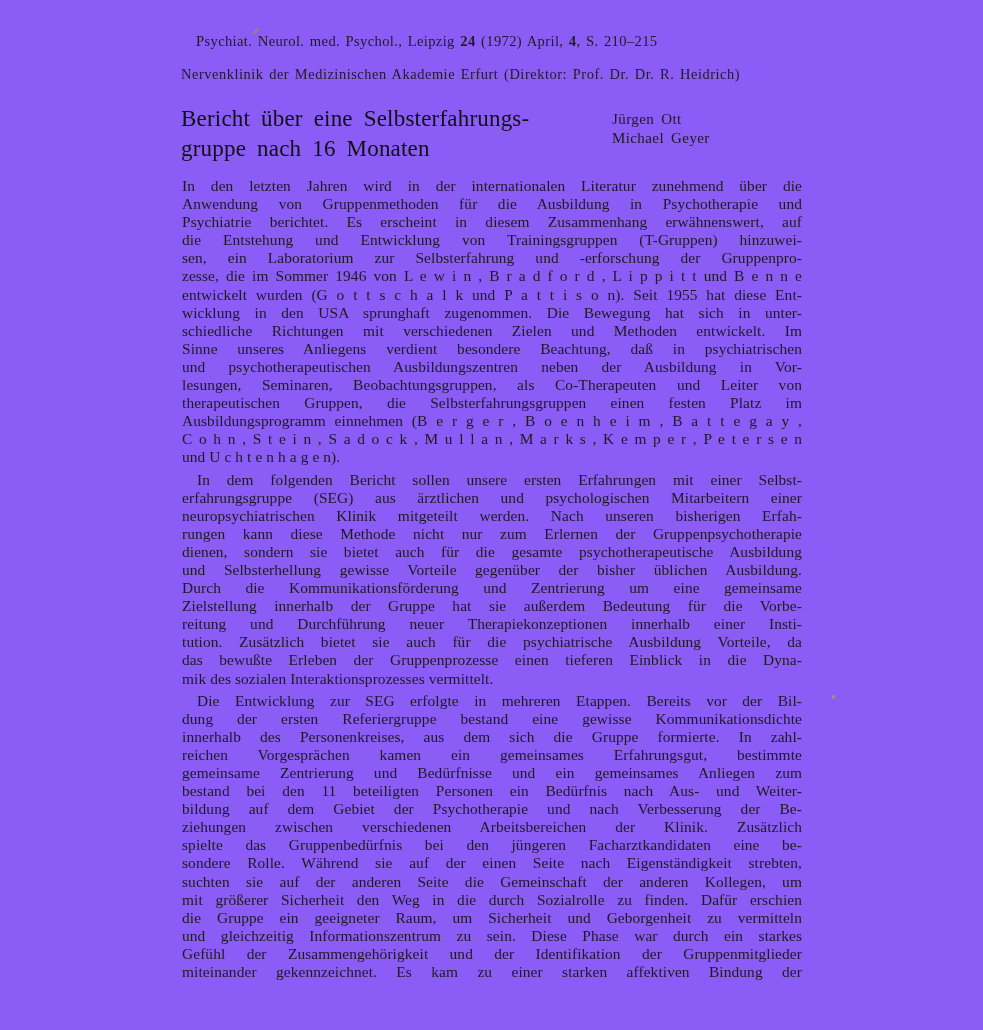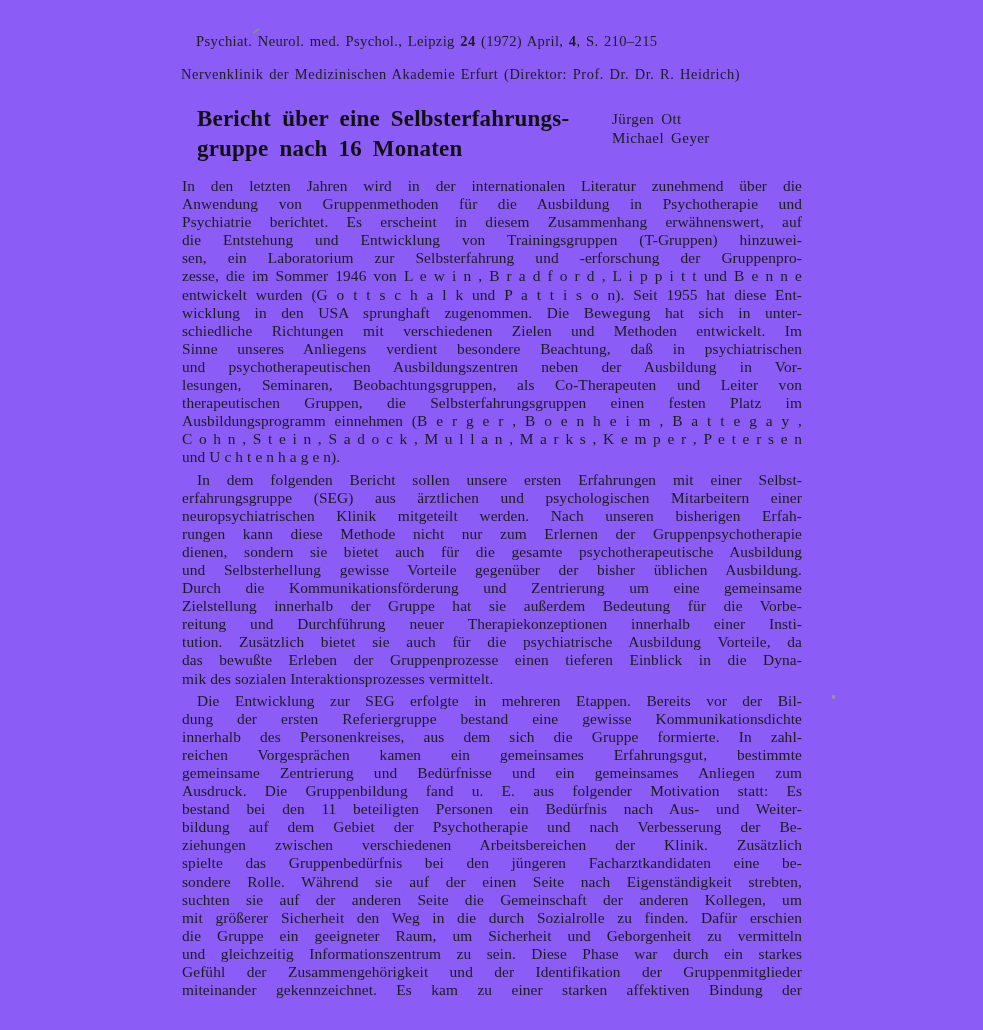--- a/index.html
+++ b/index.html
@@ -20,22 +20,22 @@
     font-size: 14.6px; letter-spacing: 0.35px; word-spacing: 1.5px;
     white-space: nowrap; color: #1e1e1e;
   }
   .journal-ref .vol { font-weight: bold; }
   .affiliation {
     position: absolute; left: 181px; top: 66px;
     font-size: 14.4px; letter-spacing: 0.55px; word-spacing: 1.5px;
     white-space: nowrap; color: #1e1e1e;
   }
   .article-title {
-    position: absolute; left: 197px; top: 104px; width: 420px;
-    font-size: 23px; font-weight: bold; line-height: 30px;
+    position: absolute; left: 181px; top: 104px; width: 420px;
+    font-size: 23px; font-weight: normal; line-height: 30px;
     letter-spacing: 0.2px; word-spacing: 5px; color: #111;
   }
   .authors {
     position: absolute; left: 612px; top: 110px;
     font-size: 15px; line-height: 19px; letter-spacing: 0.4px;
     word-spacing: 3px; color: #1c1c1c;
   }
   .article-body {
     position: absolute; left: 182px; top: 177px; width: 620px;
     font-size: 15.4px; line-height: 18.1px; color: #1c1c1c;
@@ -112,21 +112,20 @@
         <div class="bline">tution. Zusätzlich bietet sie auch für die psychiatrische Ausbildung Vorteile, da</div>
         <div class="bline">das bewußte Erleben der Gruppenprozesse einen tieferen Einblick in die Dyna-</div>
         <div class="bline lastleft">mik des sozialen Interaktionsprozesses vermittelt.</div>
       </div>
       <div class="para">
         <div class="bline indent">Die Entwicklung zur SEG erfolgte in mehreren Etappen. Bereits vor der Bil-</div>
         <div class="bline">dung der ersten Referiergruppe bestand eine gewisse Kommunikationsdichte</div>
         <div class="bline">innerhalb des Personenkreises, aus dem sich die Gruppe formierte. In zahl-</div>
         <div class="bline">reichen Vorgesprächen kamen ein gemeinsames Erfahrungsgut, bestimmte</div>
         <div class="bline">gemeinsame Zentrierung und Bedürfnisse und ein gemeinsames Anliegen zum</div>
-        <div class="bline">Ausdruck. Die Gruppenbildung fand u. E. aus folgender Motivation statt: Es</div>
         <div class="bline">bestand bei den 11 beteiligten Personen ein Bedürfnis nach Aus- und Weiter-</div>
         <div class="bline">bildung auf dem Gebiet der Psychotherapie und nach Verbesserung der Be-</div>
         <div class="bline">ziehungen zwischen verschiedenen Arbeitsbereichen der Klinik. Zusätzlich</div>
         <div class="bline">spielte das Gruppenbedürfnis bei den jüngeren Facharztkandidaten eine be-</div>
         <div class="bline">sondere Rolle. Während sie auf der einen Seite nach Eigenständigkeit strebten,</div>
         <div class="bline">suchten sie auf der anderen Seite die Gemeinschaft der anderen Kollegen, um</div>
         <div class="bline">mit größerer Sicherheit den Weg in die durch Sozialrolle zu finden. Dafür erschien</div>
         <div class="bline">die Gruppe ein geeigneter Raum, um Sicherheit und Geborgenheit zu vermitteln</div>
         <div class="bline">und gleichzeitig Informationszentrum zu sein. Diese Phase war durch ein starkes</div>
         <div class="bline">Gefühl der Zusammengehörigkeit und der Identifikation der Gruppenmitglieder</div>

